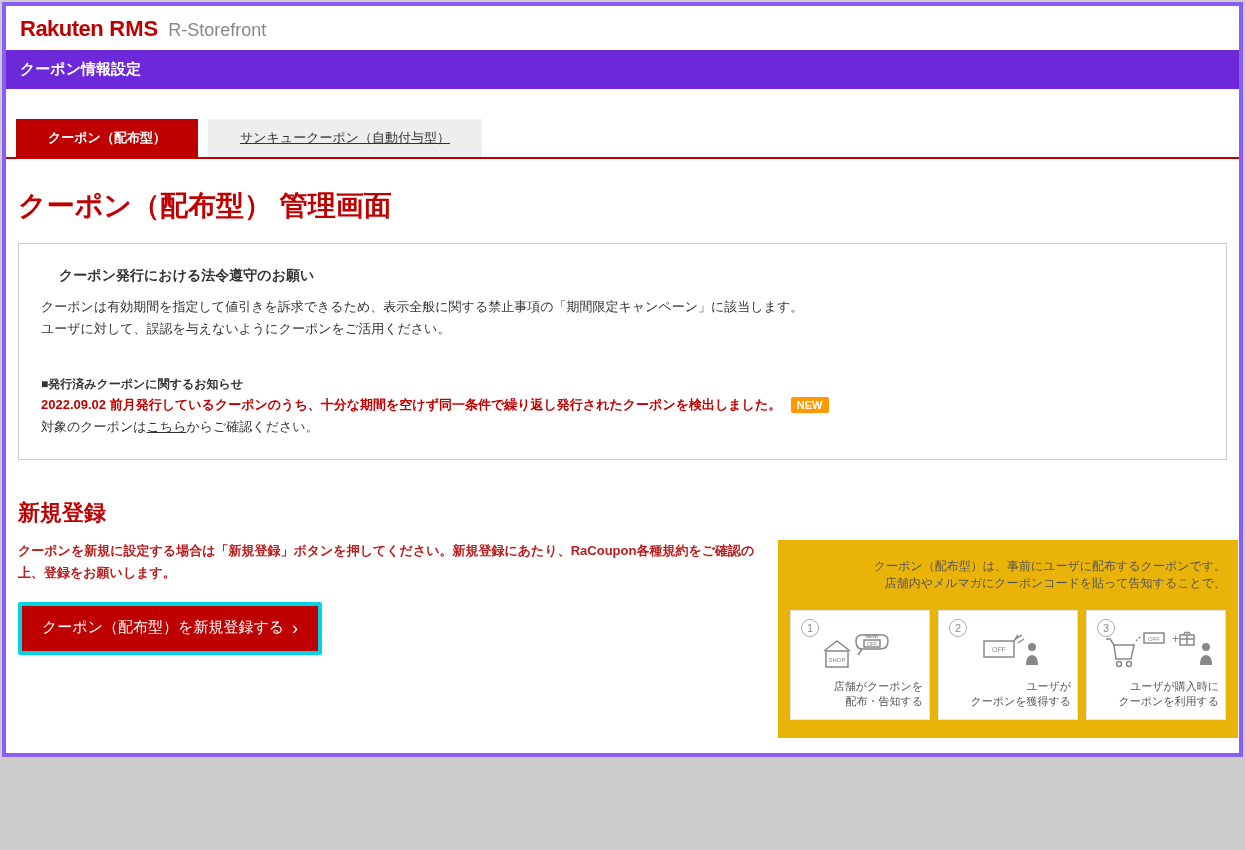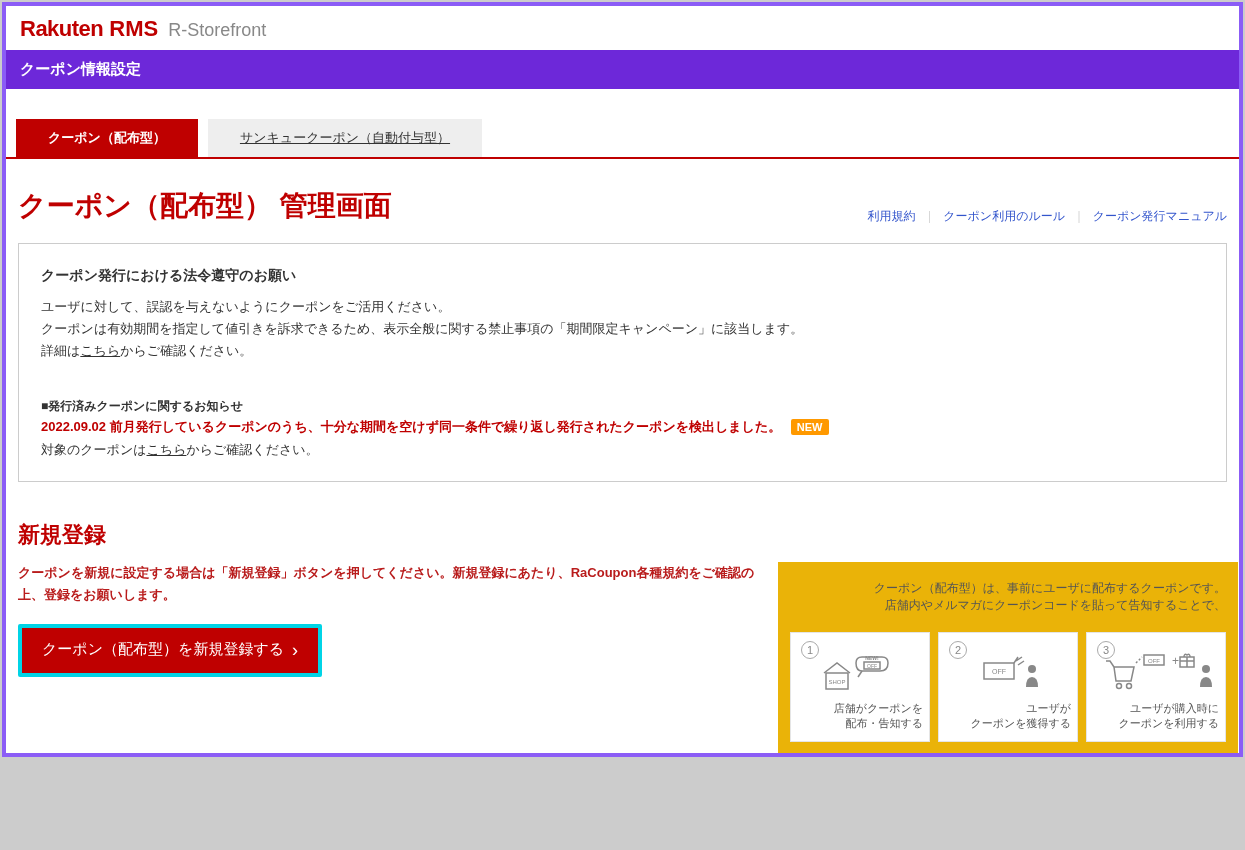--- a/index.html
+++ b/index.html
@@ -14,21 +14,21 @@
 .tab { padding: 10px 32px; font-size: 13px; cursor: pointer; }
 .tab-active { background: #bf0000; color: #fff; font-weight: bold; }
 .tab-inactive { background: #eee; color: #333; text-decoration: underline; margin-left: 10px; }
 .main { padding: 0 12px; }
 .title-row { display: flex; justify-content: space-between; align-items: flex-end; margin: 28px 0 18px; }
 .page-title { color: #bf0000; font-size: 28px; font-weight: bold; }
 .title-links { font-size: 12px; display: flex; gap: 8px; align-items: center; }
 .title-links a { color: #3355cc; text-decoration: none; }
 .title-links .sep { color: #ccc; }
 .notice-box { border: 1px solid #ccc; padding: 20px 22px; font-size: 13px; line-height: 1.7; color: #333; }
-.notice-title { font-weight: bold; font-size: 14px; margin-bottom: 8px; }
+.notice-title { font-weight: bold; font-size: 14px; margin-bottom: 8px; margin-left: 18px; }
 .notice-link { text-decoration: underline; cursor: pointer; }
 .notice-sub { font-weight: bold; margin-top: 34px; font-size: 12px; }
 .notice-red { color: #bf0000; font-weight: bold; }
 .new-badge { background: #ff9900; color: #fff; font-size: 11px; padding: 2px 6px; border-radius: 2px; font-weight: bold; margin-left: 6px; }
 .section-title { color: #bf0000; font-size: 22px; font-weight: bold; margin: 38px 0 12px; }
 .lower { display: flex; gap: 20px; }
 .left-col { flex: 0 0 740px; }
 .right-col { flex: 1; background: #eab308; padding: 18px 12px; font-size: 12px; color: #555; text-align: right; }
 .desc { font-size: 13px; line-height: 1.7; color: #b91c1c; font-weight: bold; }
 .cta-wrap { border: 4px solid #00d4e6; display: inline-block; margin-top: 18px; border-radius: 2px; }
@@ -56,36 +56,26 @@
 
   <div class="tabs-row">
     <div class="tab tab-active">クーポン（配布型）</div>
     <div class="tab tab-inactive">サンキュークーポン（自動付与型）</div>
   </div>
 
   <div class="main">
 
     <div class="title-row">
       <h1 class="page-title">クーポン（配布型） 管理画面</h1>
-      <div class="title-links">
-        <a>利用規約</a>
-        <span class="sep">｜</span>
-        <a>クーポン利用のルール</a>
-        <span class="sep">｜</span>
-        <a>クーポン発行マニュアル</a>
-      </div>
     </div>
 
     <div class="notice-box">
       <div class="notice-title">クーポン発行における法令遵守のお願い</div>
+      <div>クーポンは有効期間を指定して値引きを訴求できるため、表示全般に関する禁止事項の「期間限定キャンペーン」に該当します。</div>
       <div>ユーザに対して、誤認を与えないようにクーポンをご活用ください。</div>
-      <div>クーポンは有効期間を指定して値引きを訴求できるため、表示全般に関する禁止事項の「期間限定キャンペーン」に該当します。</div>
-      <div>
-        <span>詳細は</span><span class="notice-link">こちら</span><span>からご確認ください。</span>
-      </div>
       <div class="notice-sub">■発行済みクーポンに関するお知らせ</div>
       <div>
         <span class="notice-red">2022.09.02 前月発行しているクーポンのうち、十分な期間を空けず同一条件で繰り返し発行されたクーポンを検出しました。</span>
         <span class="new-badge">NEW</span>
       </div>
       <div>
         <span>対象のクーポンは</span><span class="notice-link">こちら</span><span>からご確認ください。</span>
       </div>
     </div>
 

